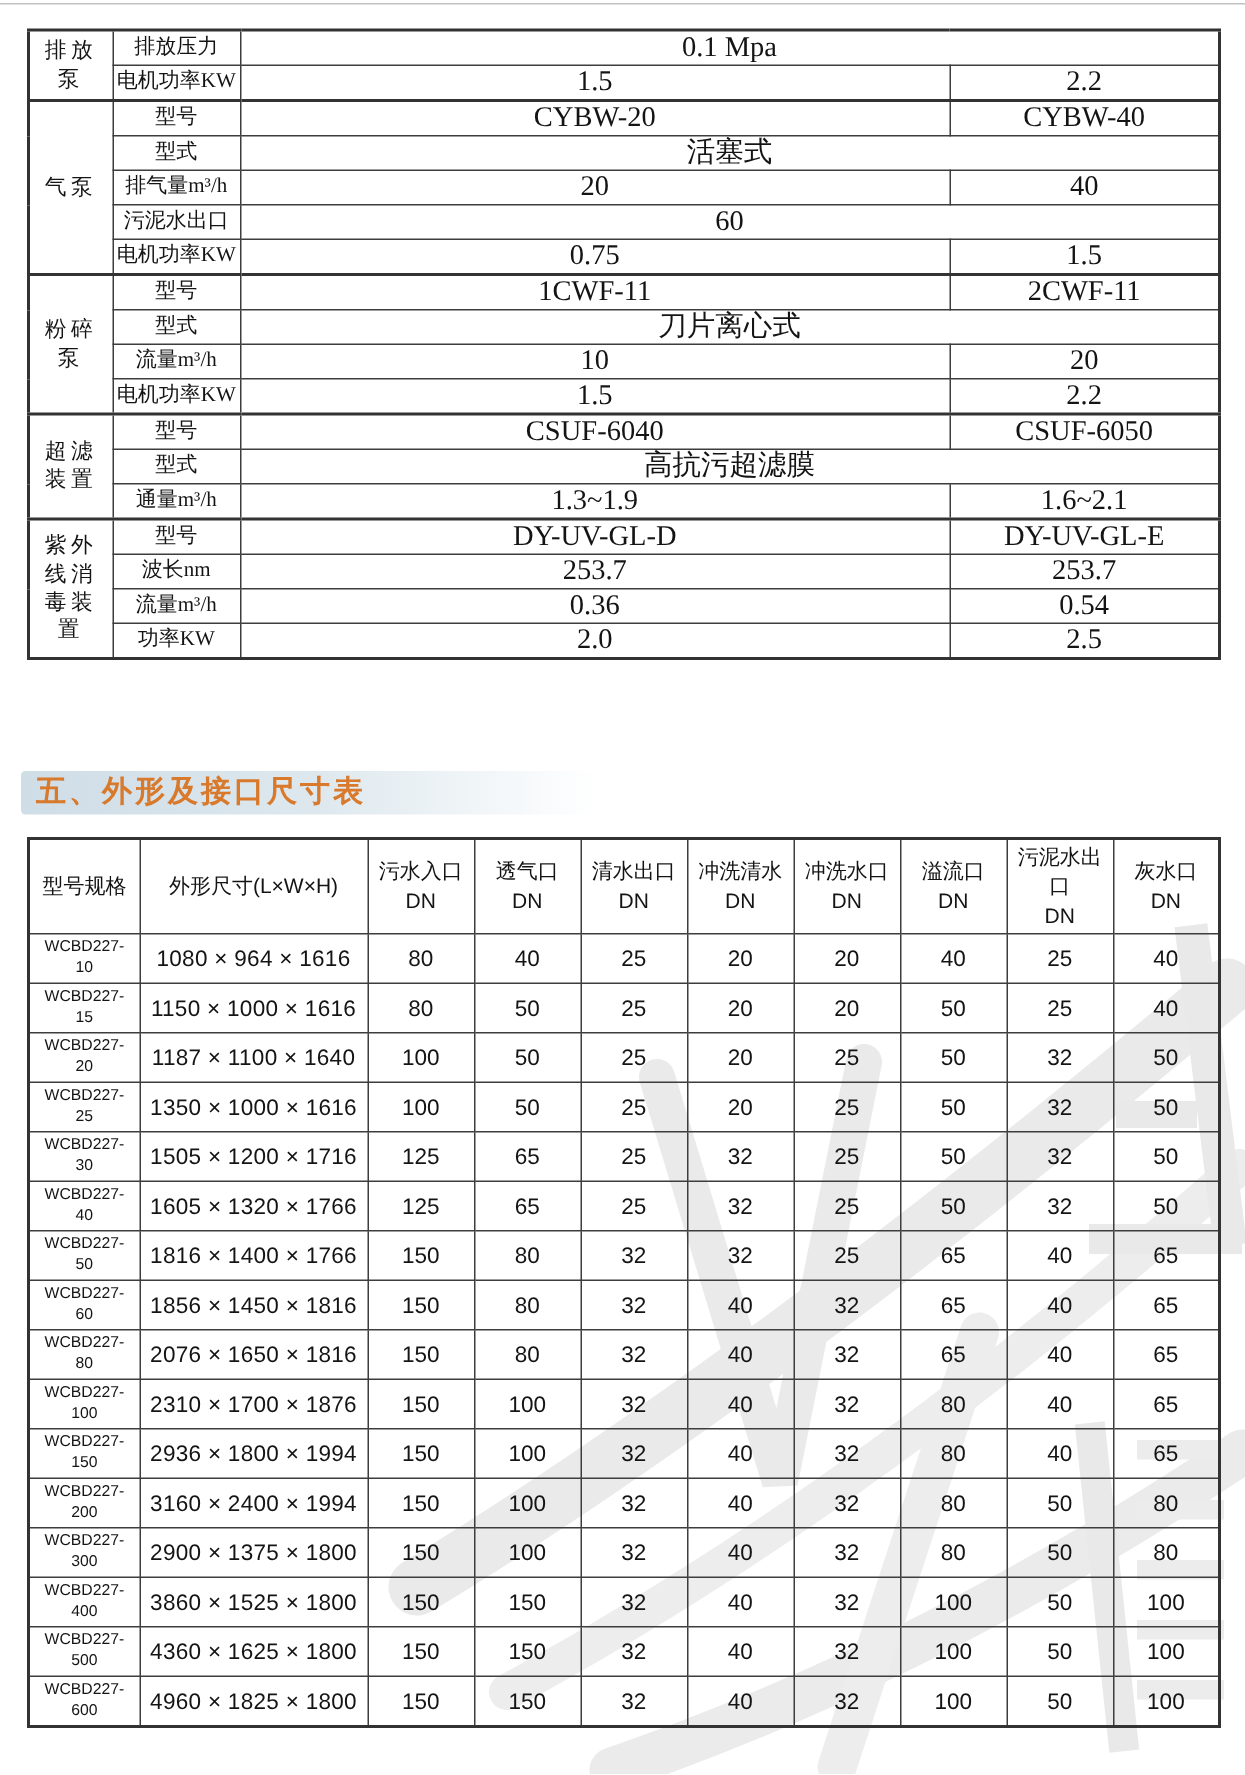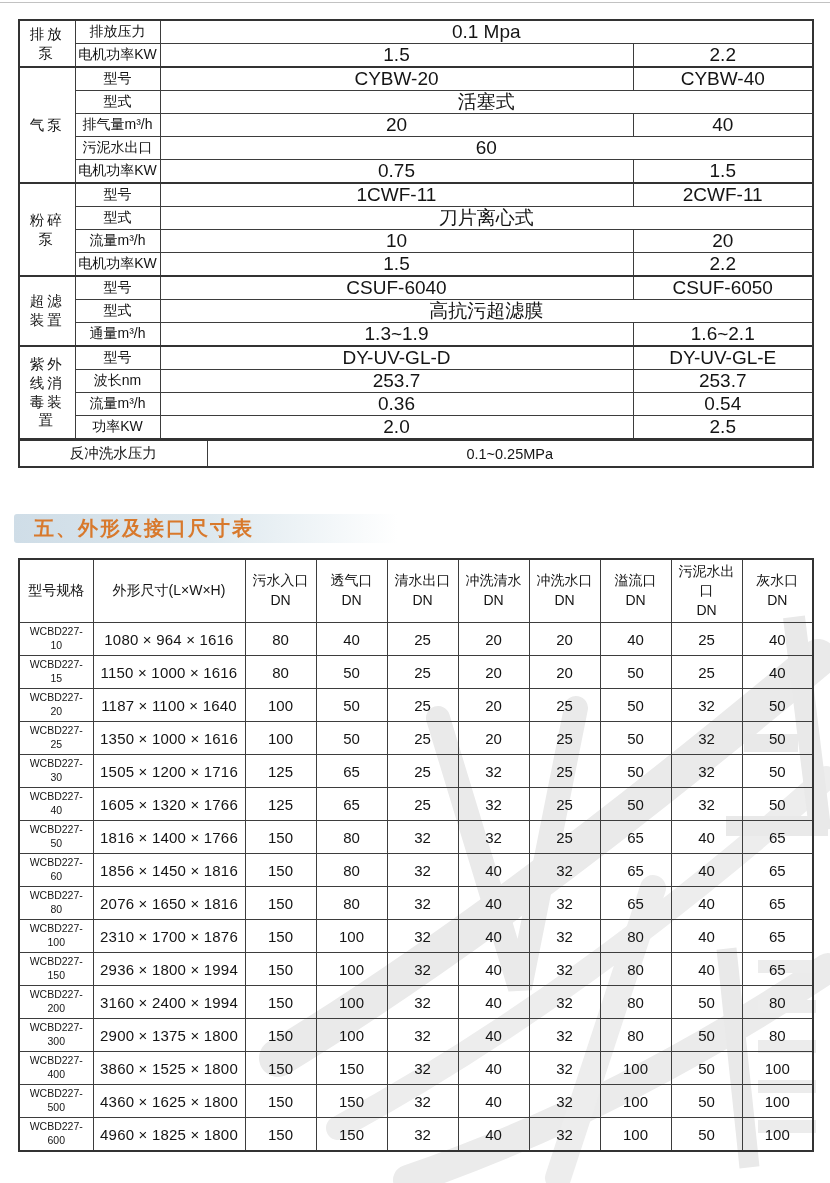--- a/index.html
+++ b/index.html
@@ -13,37 +13,37 @@
   .watermark { position:absolute; left:258px; top:588px; z-index:0; }
 
   .tables-wrap { position:absolute; left:18px; top:19px; width:794px; z-index:1; }
   table { border-collapse:collapse; table-layout:fixed; width:794px; background:transparent; }
   td, th {
     border:1px solid #3d3d3d; text-align:center; vertical-align:middle;
     padding:0 2px; color:#141414; overflow:hidden;
   }
 
   .spec-table { border:2px solid #333; }
-  .spec-table td { height:22px; font-size:14px; line-height:1.12; }
+  .spec-table td { height:22px; font-size:14px; line-height:1.12;font-family:Liberation Serif, serif; }
   .spec-table .group-cell { font-size:14.5px; letter-spacing:3px; white-space:pre-line; line-height:1.3; }
   .spec-table .label-cell { font-size:14px; }
   .spec-table .value-cell { font-size:19px;margin-left:25px; }
   .spec-table tr.group-start td { border-top:2px solid #333; }
 
   .spec-footer-table { margin-top:-1px; border:2px solid #333; }
   .spec-footer-table td { height:25px; font-size:14.5px; }
 
   .section-title { position:absolute; left:14px; top:511px; height:34px; z-index:1; width:500px; }
   .title-highlight {
     position:absolute; left:0; top:3px; width:436px; height:29px; border-radius:3px;
     background:linear-gradient(90deg,#cfdde7 0%,#dde8ee 45%,rgba(240,246,249,0) 88%);
   }
   .title-text {
     position:relative; display:inline-block; font-size:20px; font-weight:bold;
-    color:#d8792c; line-height:34px; padding-left:20px; letter-spacing:2px;
+    color:#d8792c; line-height:34px; padding-left:10px; letter-spacing:2px;
   }
 
   .dim-wrap { position:absolute; left:18px; top:558px; z-index:1; }
   .dim-table { border:2px solid #333; }
   .dim-table th {
     height:62px; font-size:14px; font-weight:normal;
     white-space:pre-line; line-height:1.4; background:transparent;
   }
   .dim-table td { height:32px; font-size:15px; }
   .dim-table .model-cell { font-size:10.5px; white-space:pre-line; line-height:1.3; }
@@ -185,24 +185,20 @@
             <td class="value-cell">2.5</td>
           </tr>
         </tbody>
     </table>
     <table class="spec-footer-table">
       <colgroup>
           <col style="width:188px">
           <col style="width:606px">
         </colgroup>
       <tbody>
-          <tr>
-            <td class="label-cell">反冲洗水压力</td>
-            <td class="value-cell">0.1~0.25MPa</td>
-          </tr>
         </tbody>
     </table>
   </div>
 
   <div class="section-title">
     <div class="title-highlight"></div>
     <span class="title-text">五、外形及接口尺寸表</span>
   </div>
 
   <div class="dim-wrap">

